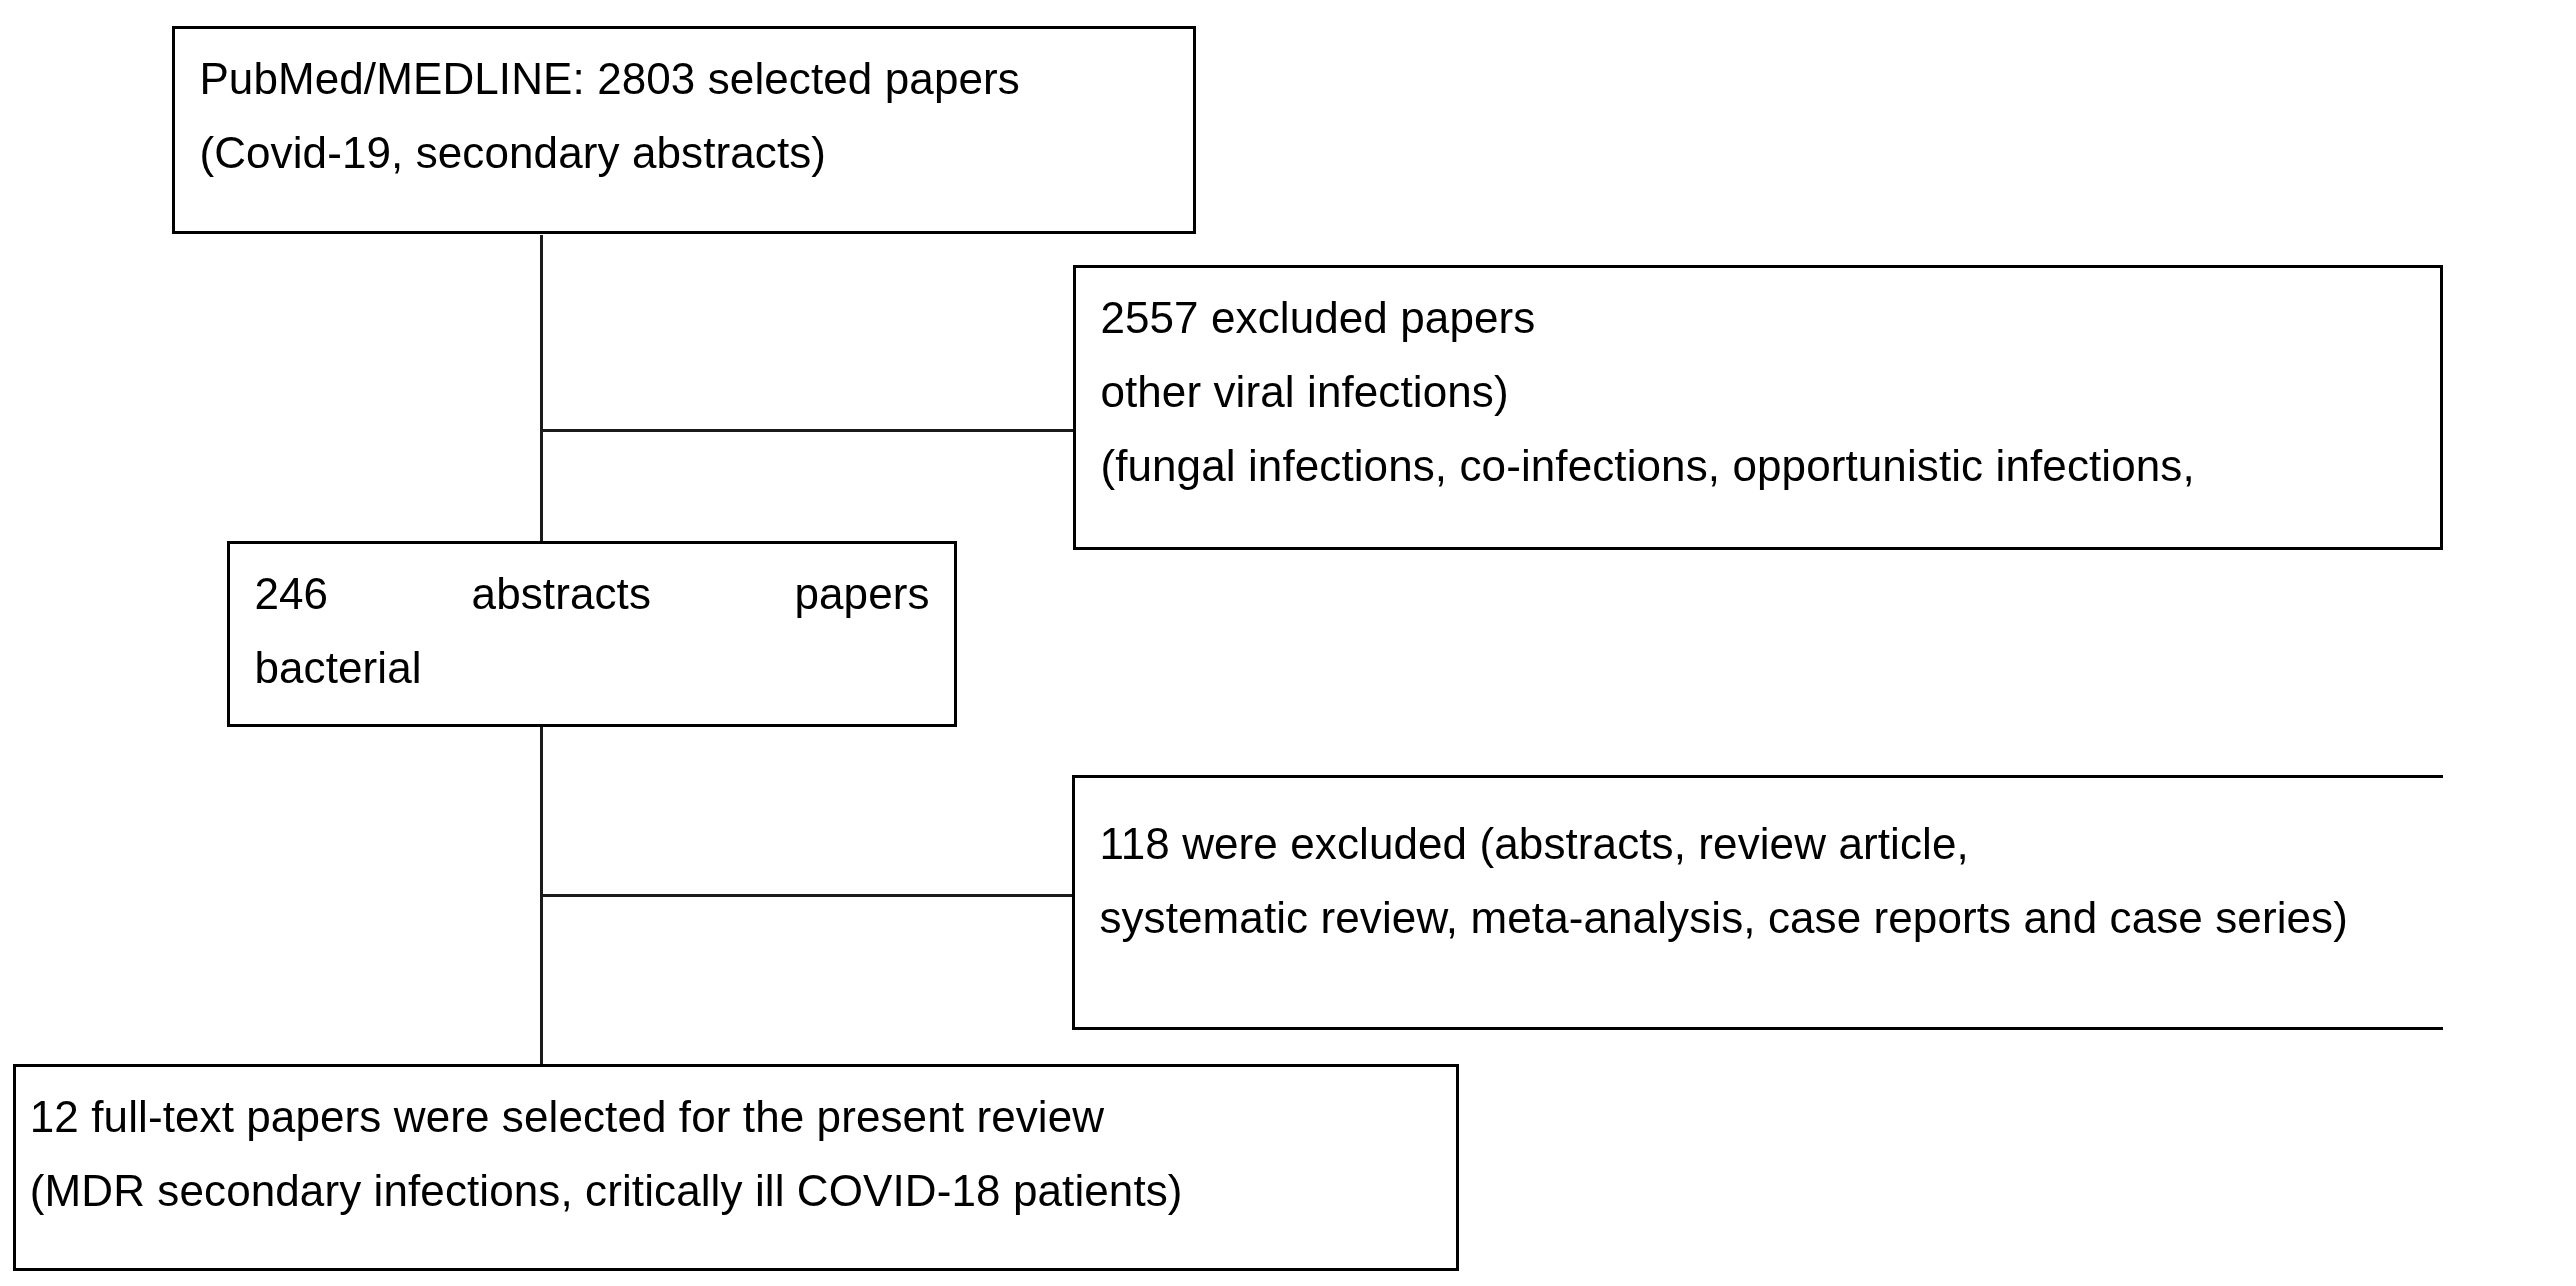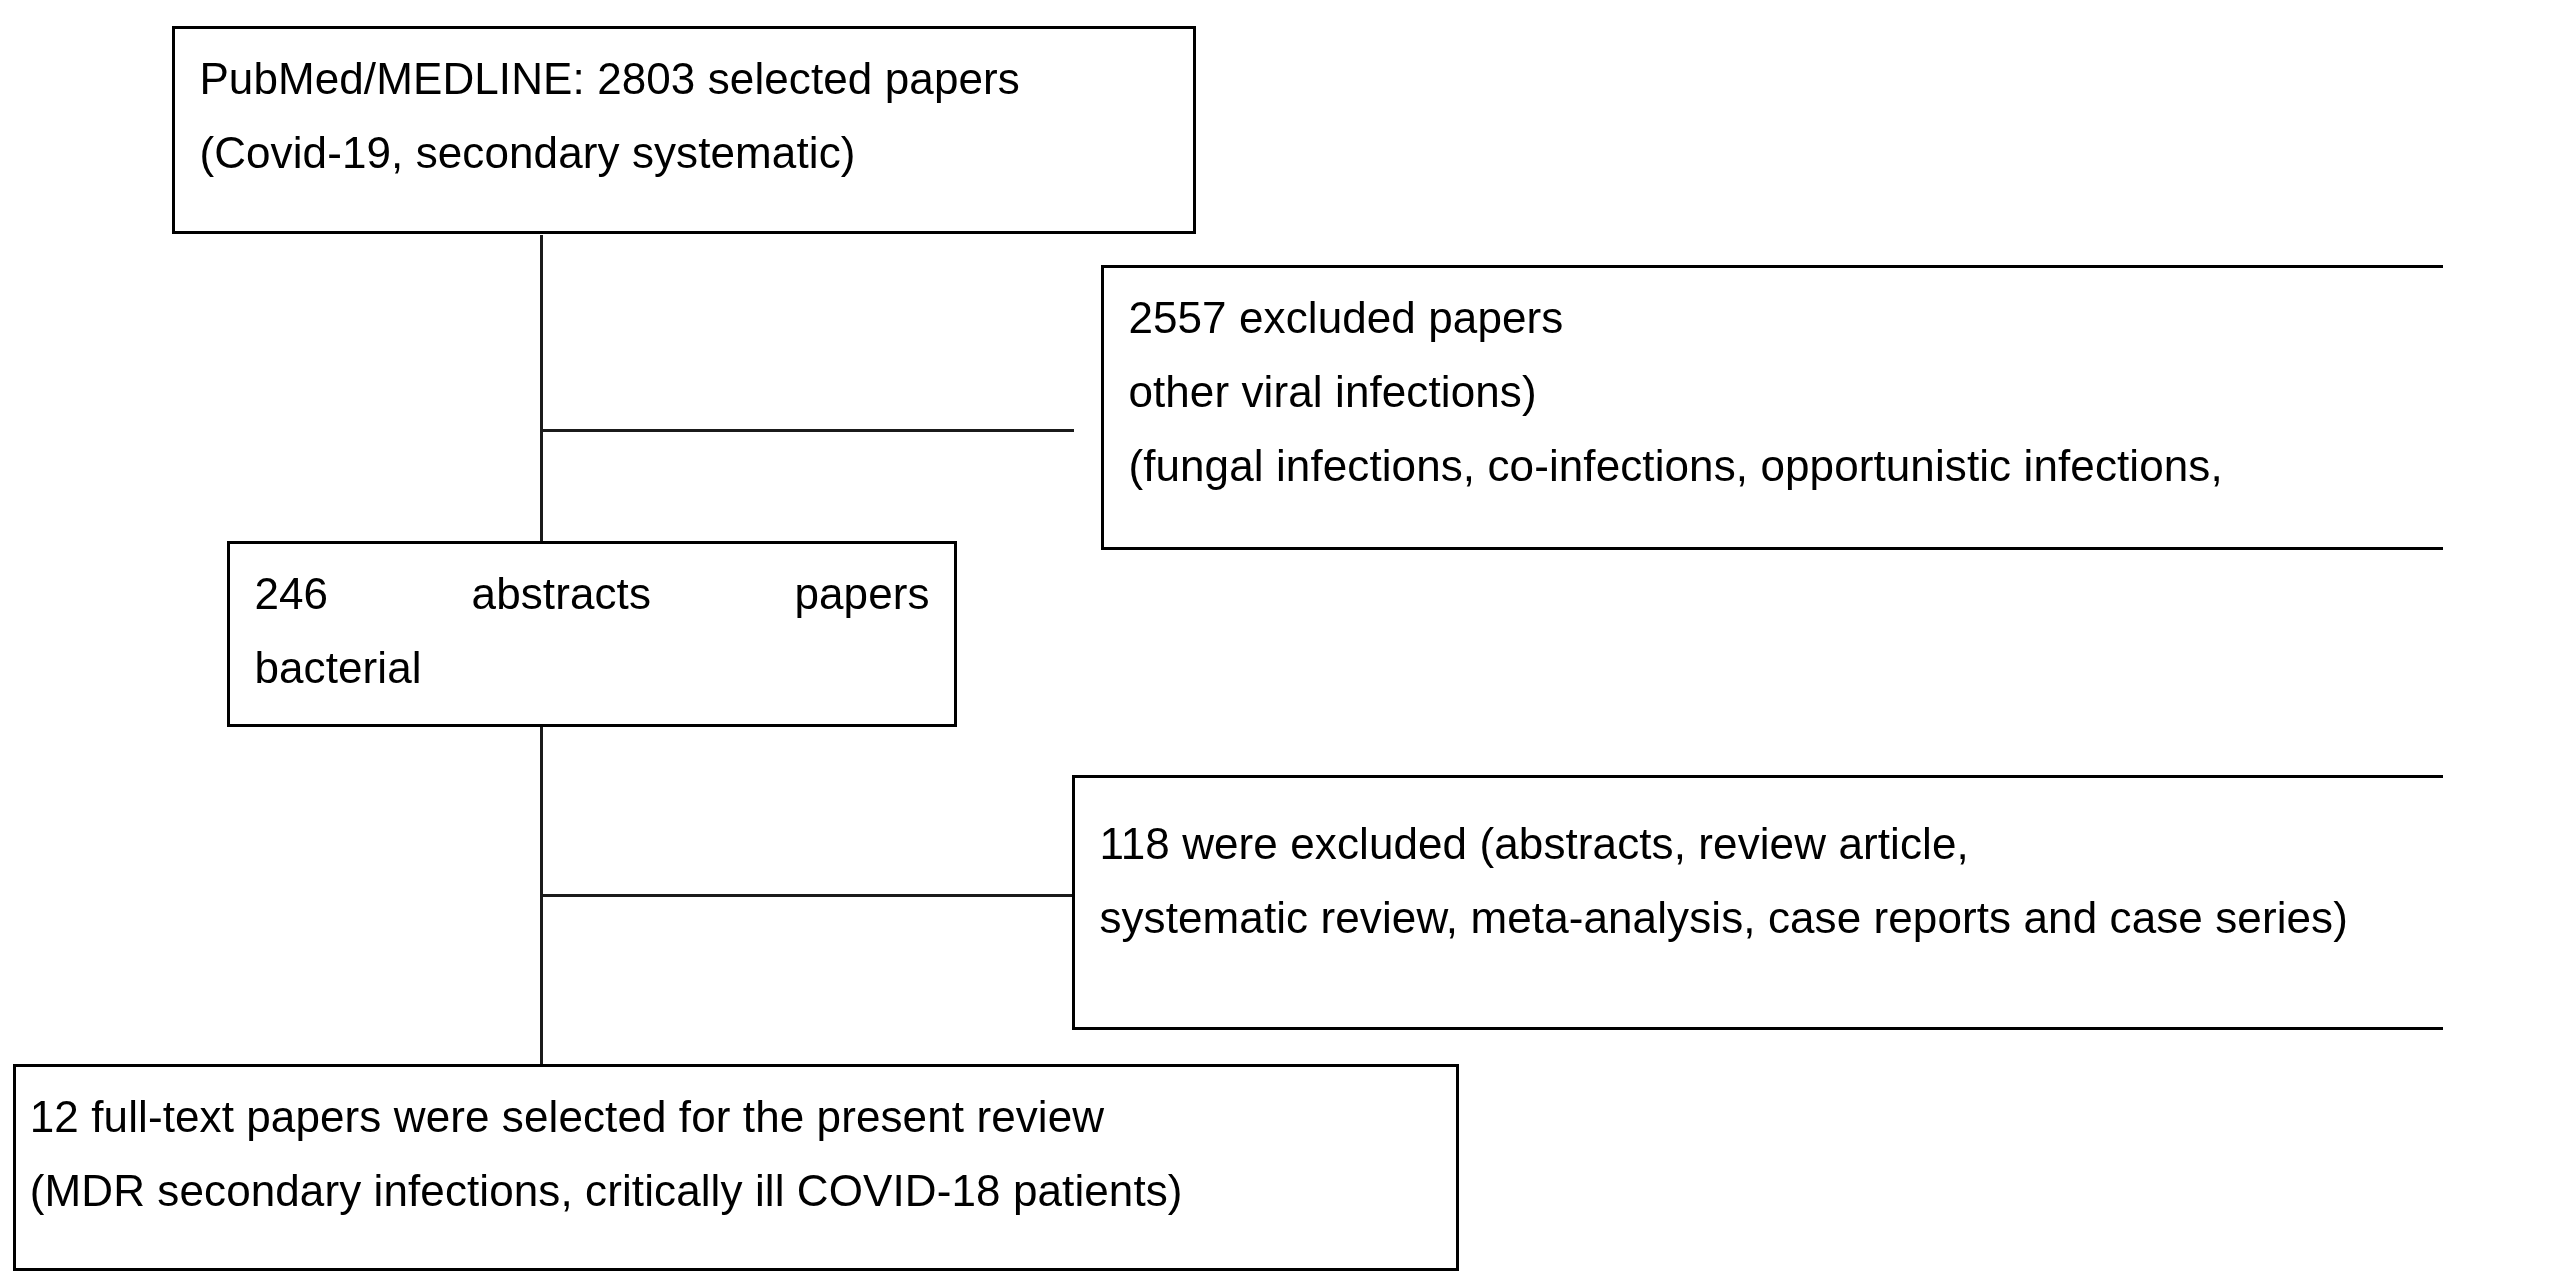--- a/index.html
+++ b/index.html
@@ -61,25 +61,25 @@
 
   <div class="conn h" style="left:540px; top:429px; width:534px;"></div>
 
   <div class="conn v" style="left:540px; top:727px; height:339px;"></div>
 
   <div class="conn h" style="left:540px; top:894px; width:533px;"></div>
 
   <div class="node" style="left:172px; top:26px; width:1024px; height:208px;">
     <div class="lines" style="top:13.4px; left:24.4px; right:17px;">
       <div class="line">PubMed/MEDLINE: 2803 selected papers</div>
-      <div class="line">(Covid-19, secondary systematic)</div>
+      <div class="line">(Covid-19, secondary abstracts)</div>
     </div>
   </div>
 
-  <div class="node" style="left:1073px; top:265px; width:1370px; height:285px;margin-left:28px;">
+  <div class="node" style="left:1073px; top:265px; width:1370px; height:285px;">
     <div class="lines" style="top:13.4px; left:24.4px; right:14.6px;">
       <div class="line">2557 excluded papers</div>
       <div class="line">other viral infections)</div>
       <div class="line">(fungal infections, co-infections, opportunistic infections,</div>
     </div>
   </div>
 
   <div class="node" style="left:227px; top:541px; width:730px; height:186px;">
     <div class="lines" style="top:13.4px; left:24.4px; right:24.4px;">
       <div class="line justify">

